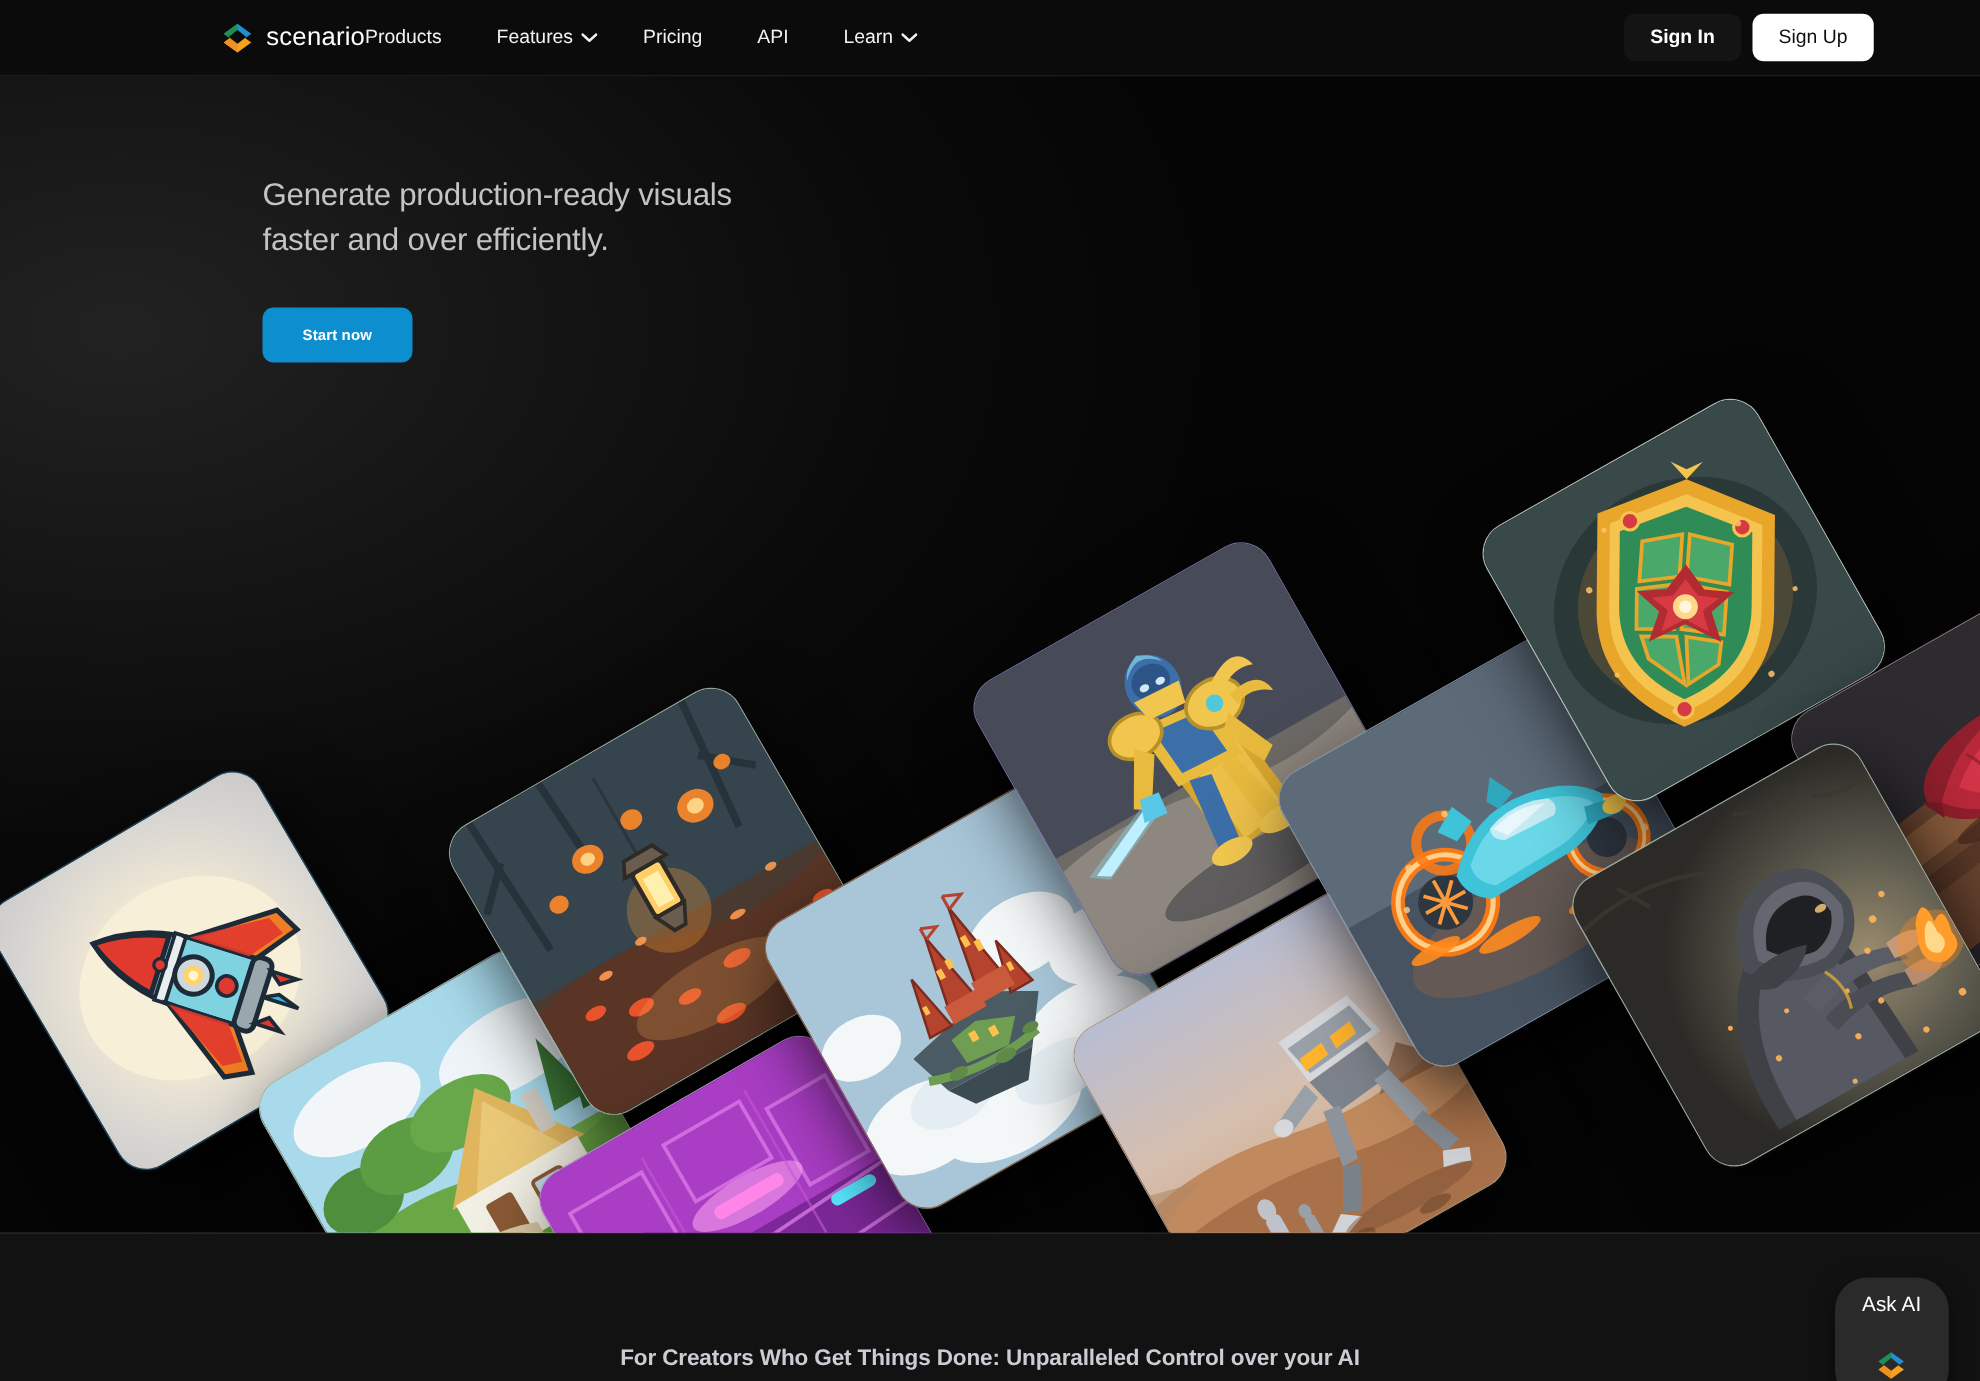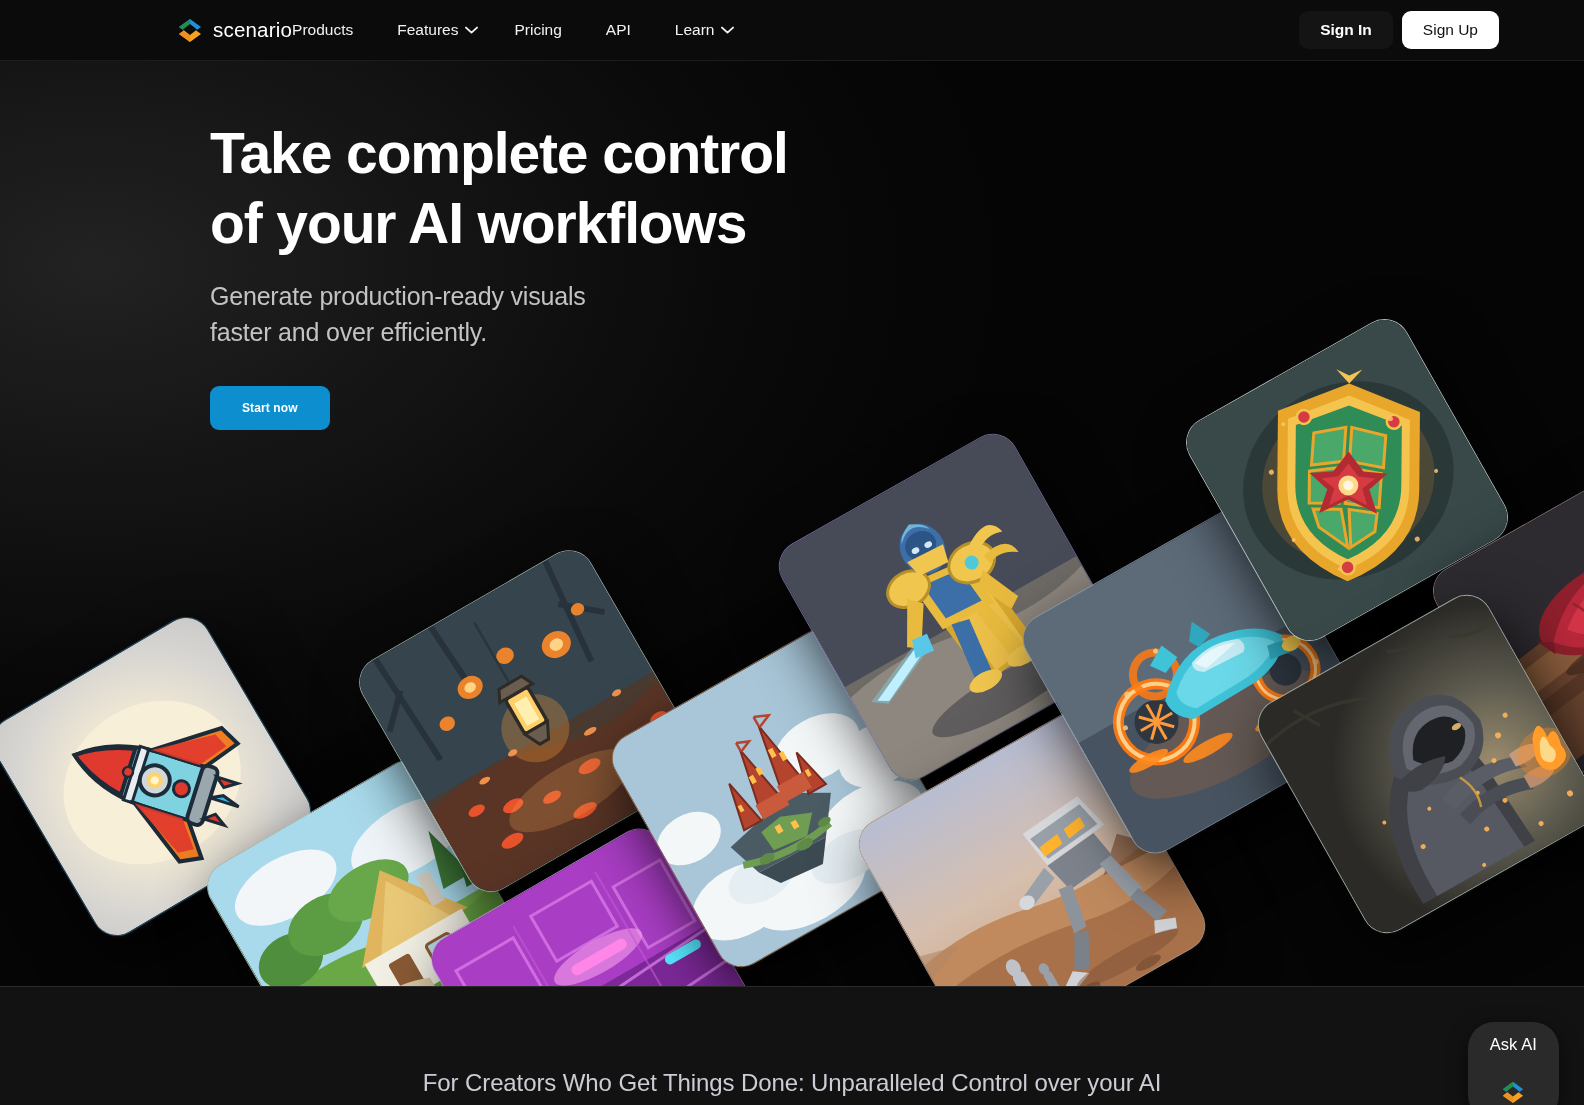--- a/index.html
+++ b/index.html
@@ -139,21 +139,21 @@
   #c-mage .art { background:linear-gradient(170deg,#6b6a5e 0%,#55544c 42%,#3b3a36 74%,#262522 100%); }
 
   
   .bottom-strip {
     position:absolute; left:0; top:986px; width:1584px; height:119px;
     background:#121212;
     border-top:1px solid #2a2a2a;
     display:flex; align-items:flex-end; justify-content:center;
   }
   .strip-text {
-    color:#cfcbd4; font-size:24px; font-weight:400;
+    color:#cfcbd4; font-size:18px; font-weight:700;
     letter-spacing:-.1px; padding-bottom:8px; white-space:nowrap;
   }
 
   
   .ask-ai {
     position:absolute; right:25px; top:1022px; z-index:80;
     background:#2a2a2a; border-radius:26px;
     padding:13px 22px;
     display:flex; align-items:center; gap:26px;
     cursor:pointer;
@@ -670,24 +670,20 @@
                 <circle cx="130" cy="246" r="2"></circle>
             </g>
             <path d="M152 158 Q162 176 156 194" stroke="#d8a23a" stroke-width="2.5" fill="none" opacity=".85"></path>
           </svg>
         </div>
       </div>
 
     </div>
 
     <div class="hero-copy">
-      <h1 class="hero-title">
-        <span>Take complete control</span><br>
-        <span>of your AI workflows</span>
-      </h1>
       <p class="hero-sub">
         <span>Generate production-ready visuals</span><br>
         <span>faster and over efficiently.</span>
       </p>
       <button class="btn-start">Start now</button>
     </div>
   </div>
 
   <div class="bottom-strip">
     <div class="strip-text">For Creators Who Get Things Done: Unparalleled Control over your AI</div>

